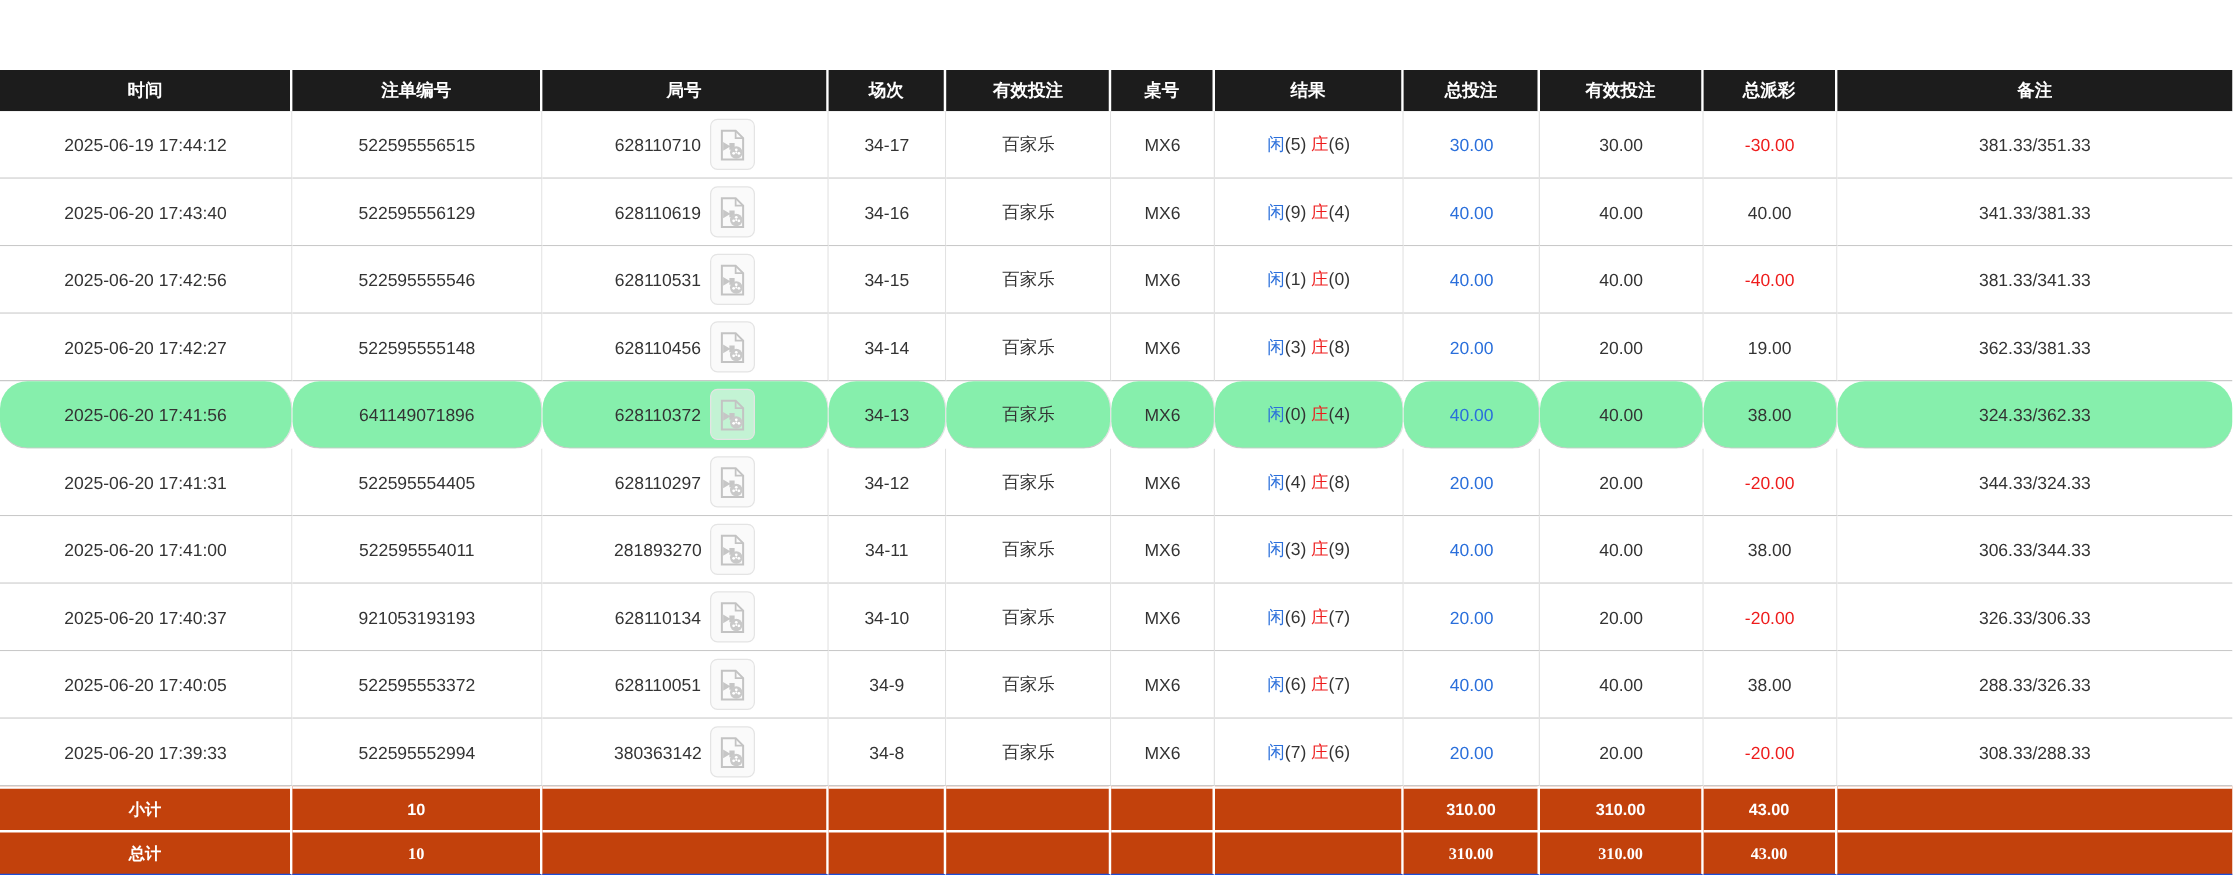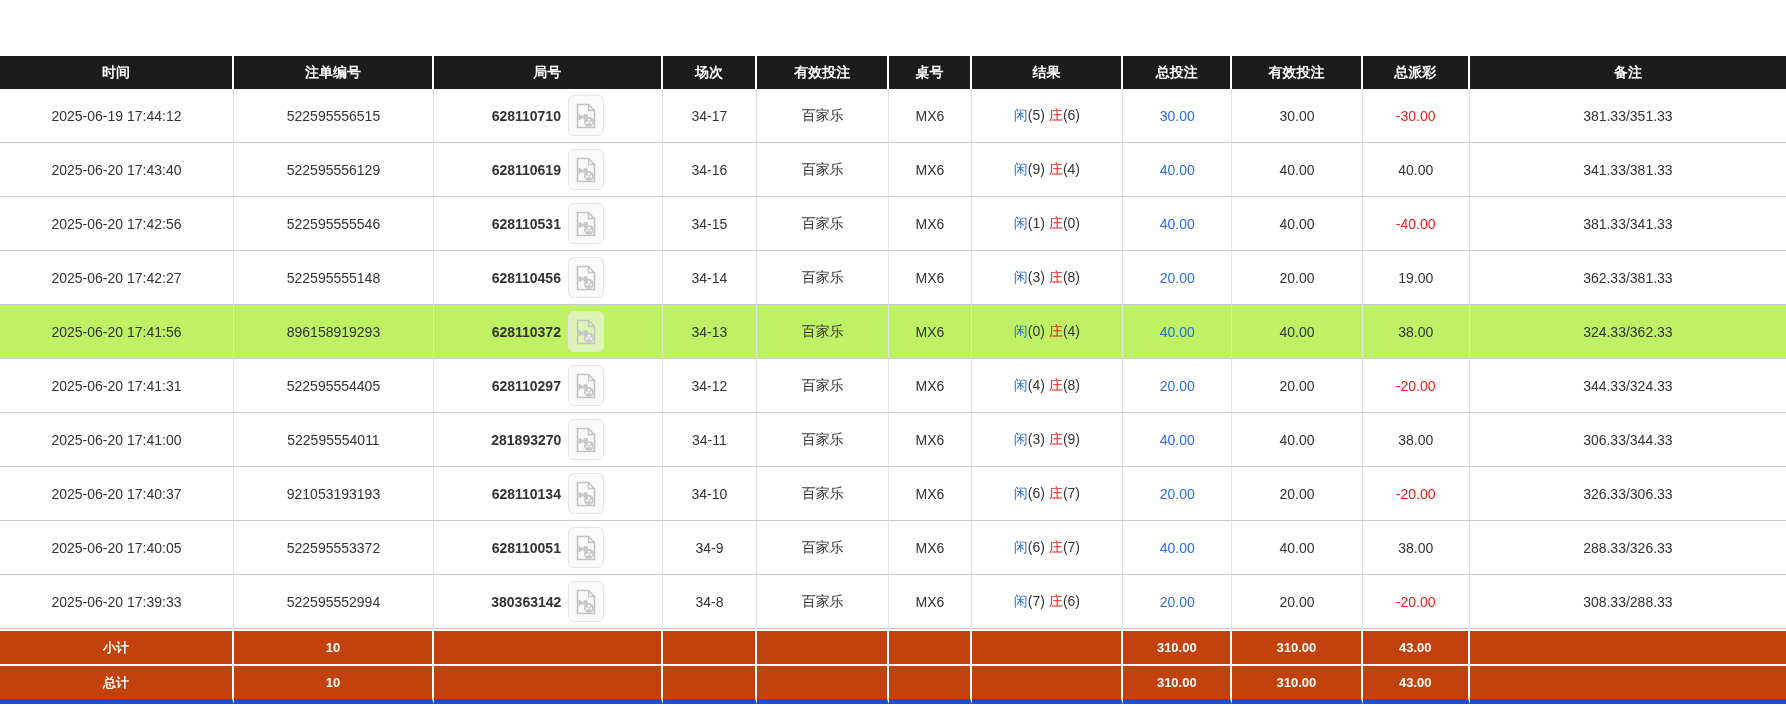--- a/index.html
+++ b/index.html
@@ -18,39 +18,39 @@
     text-align:center;border-right:2px solid #fff;padding:0 4px;
     font-size:14px;
   }
   table.records th:last-child{border-right:none;font-family:Liberation Mono, monospace;}
   table.records td{
     background:#fff;height:53px;text-align:center;vertical-align:middle;
     border-bottom:1px solid #c9c9c9;border-right:1px solid #e2e2e2;
     padding:0 4px;white-space:nowrap;overflow:hidden;
   }
   table.records td:last-child{border-right:none;}
-  tr.hl td{background:#bef264;}
+  tr.hl td{background:#86efac;border-radius:22px;}
   .blue{color:#2a6fdb;}
   .red{color:#ee1c1c;}
   .res-num{color:#333;}
-  .round-wrap{display:flex;align-items:center;justify-content:center;gap:7px;font-weight:bold;}
+  .round-wrap{display:flex;align-items:center;justify-content:center;gap:7px;}
   .video-btn{
     width:36px;height:41px;border:1px solid #e4e4e4;border-radius:6px;
     background:rgba(246,246,246,0.55);display:inline-flex;align-items:center;justify-content:center;
     cursor:pointer;padding:0;
   }
   .video-btn svg{display:block;}
   
   tr.sumrow td{
     background:#c2410c;color:#fff;font-weight:bold;height:33px;
     border-right:2px solid #fff;border-bottom:none;border-top:2px solid #fff;
     font-size:13px;
   }
   tr.sumrow td:last-child{border-right:none;}
-  tr.sumrow.last td{border-bottom:5px solid #1d4ed8;}
+  tr.sumrow.last td{border-bottom:1px solid #1d4ed8;font-family:Liberation Serif, serif;}
 </style>
 </head>
 <body>
 
 <div class="page">
   <table class="records">
     <colgroup id="cols">
         <col style="width: 13.1%;">
         <col style="width: 11.2%;">
         <col style="width: 12.8%;">
@@ -198,21 +198,21 @@
           <td>百家乐</td>
           <td>MX6</td>
           <td><span class="blue">闲</span><span class="res-num">(3)</span> <span class="red">庄</span><span class="res-num">(8)</span></td>
           <td class="blue">20.00</td>
           <td>20.00</td>
           <td>19.00</td>
           <td>362.33/381.33</td>
         </tr>
         <tr class="hl">
           <td>2025-06-20 17:41:56</td>
-          <td>896158919293</td>
+          <td>641149071896</td>
           <td>
             <div class="round-wrap">
               <span>628110372</span>
               <button class="video-btn">
                 <span>
                   <svg width="22" height="26" viewBox="0 0 22 26">
                     <path d="M2.5 1.5 h11 l6 6 v17 h-17 z" fill="none" stroke="#c3c3c3" stroke-width="1.6"></path>
                     <path d="M13.5 1.5 v6 h6" fill="none" stroke="#c3c3c3" stroke-width="1.4"></path>
                     <path d="M3.5 10.5 l5 3 v-2.2 h4.2 v5.4 h-4.2 v-2.2 l-5 3 z" fill="#c6c6c6"></path>
                     <circle cx="14" cy="19" r="5" fill="#c9c9c9"></circle>

